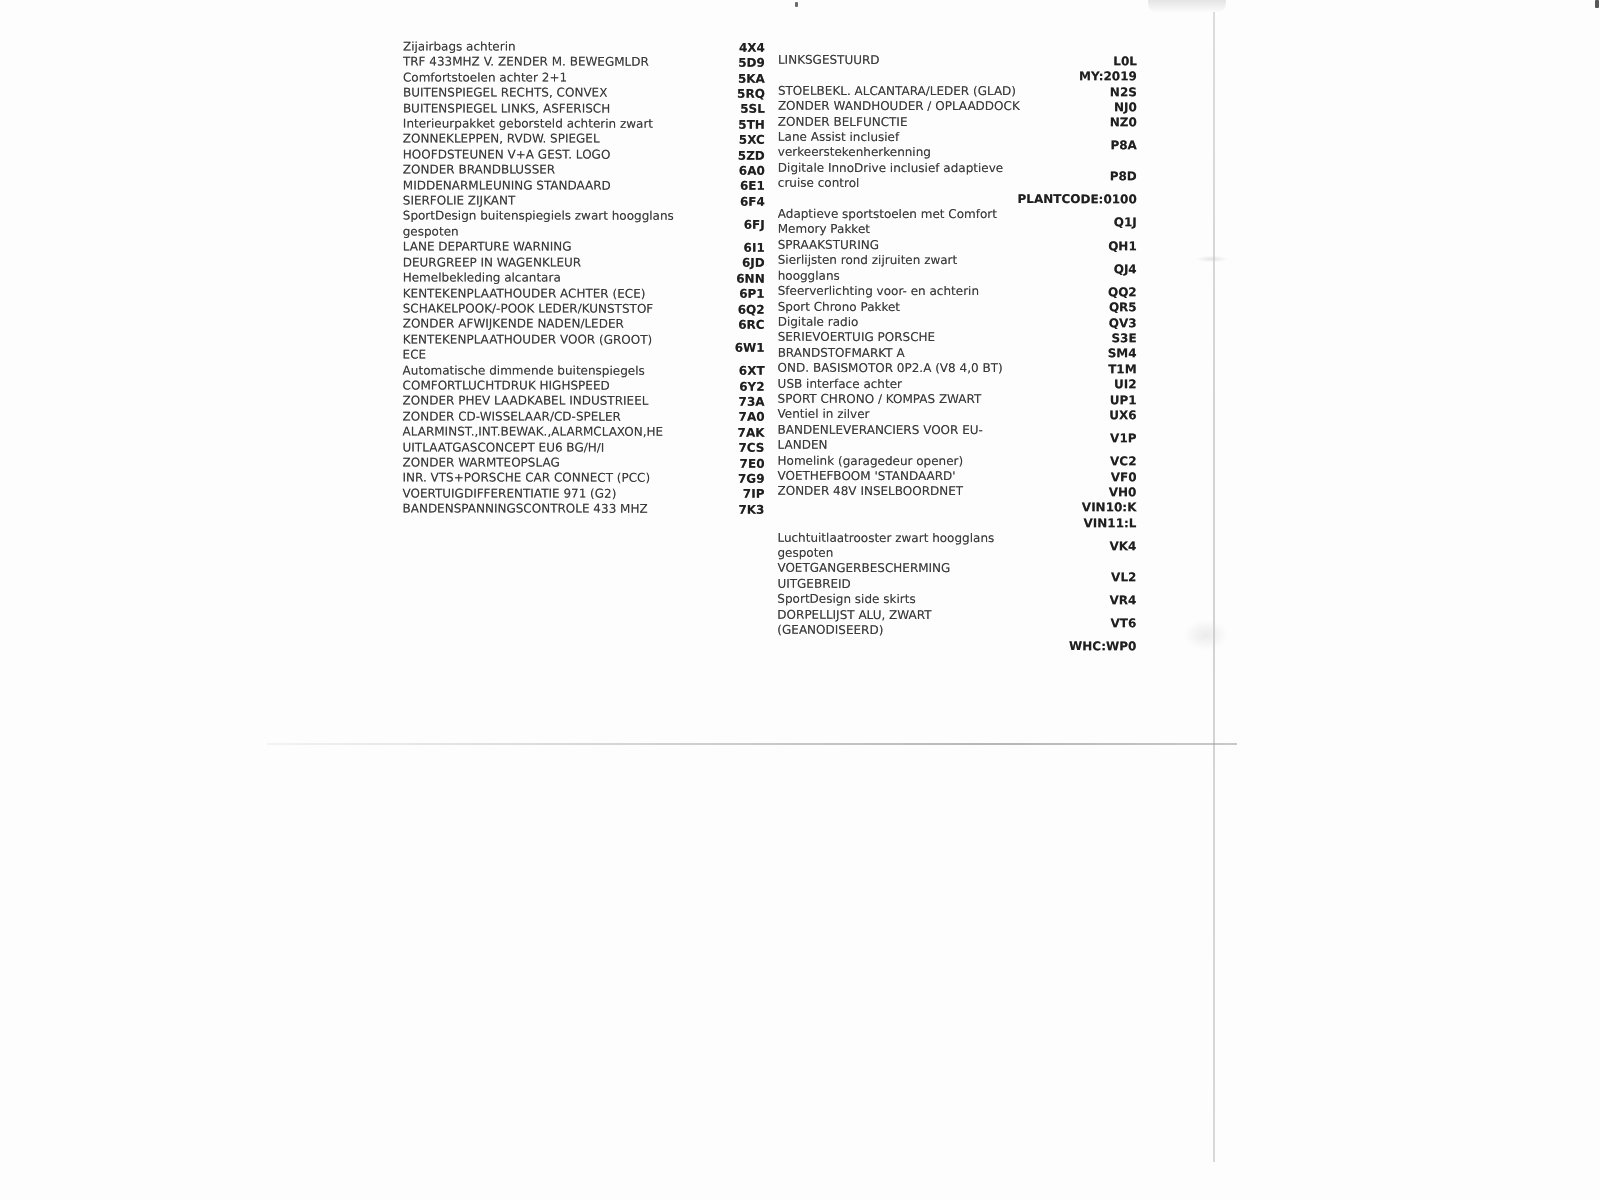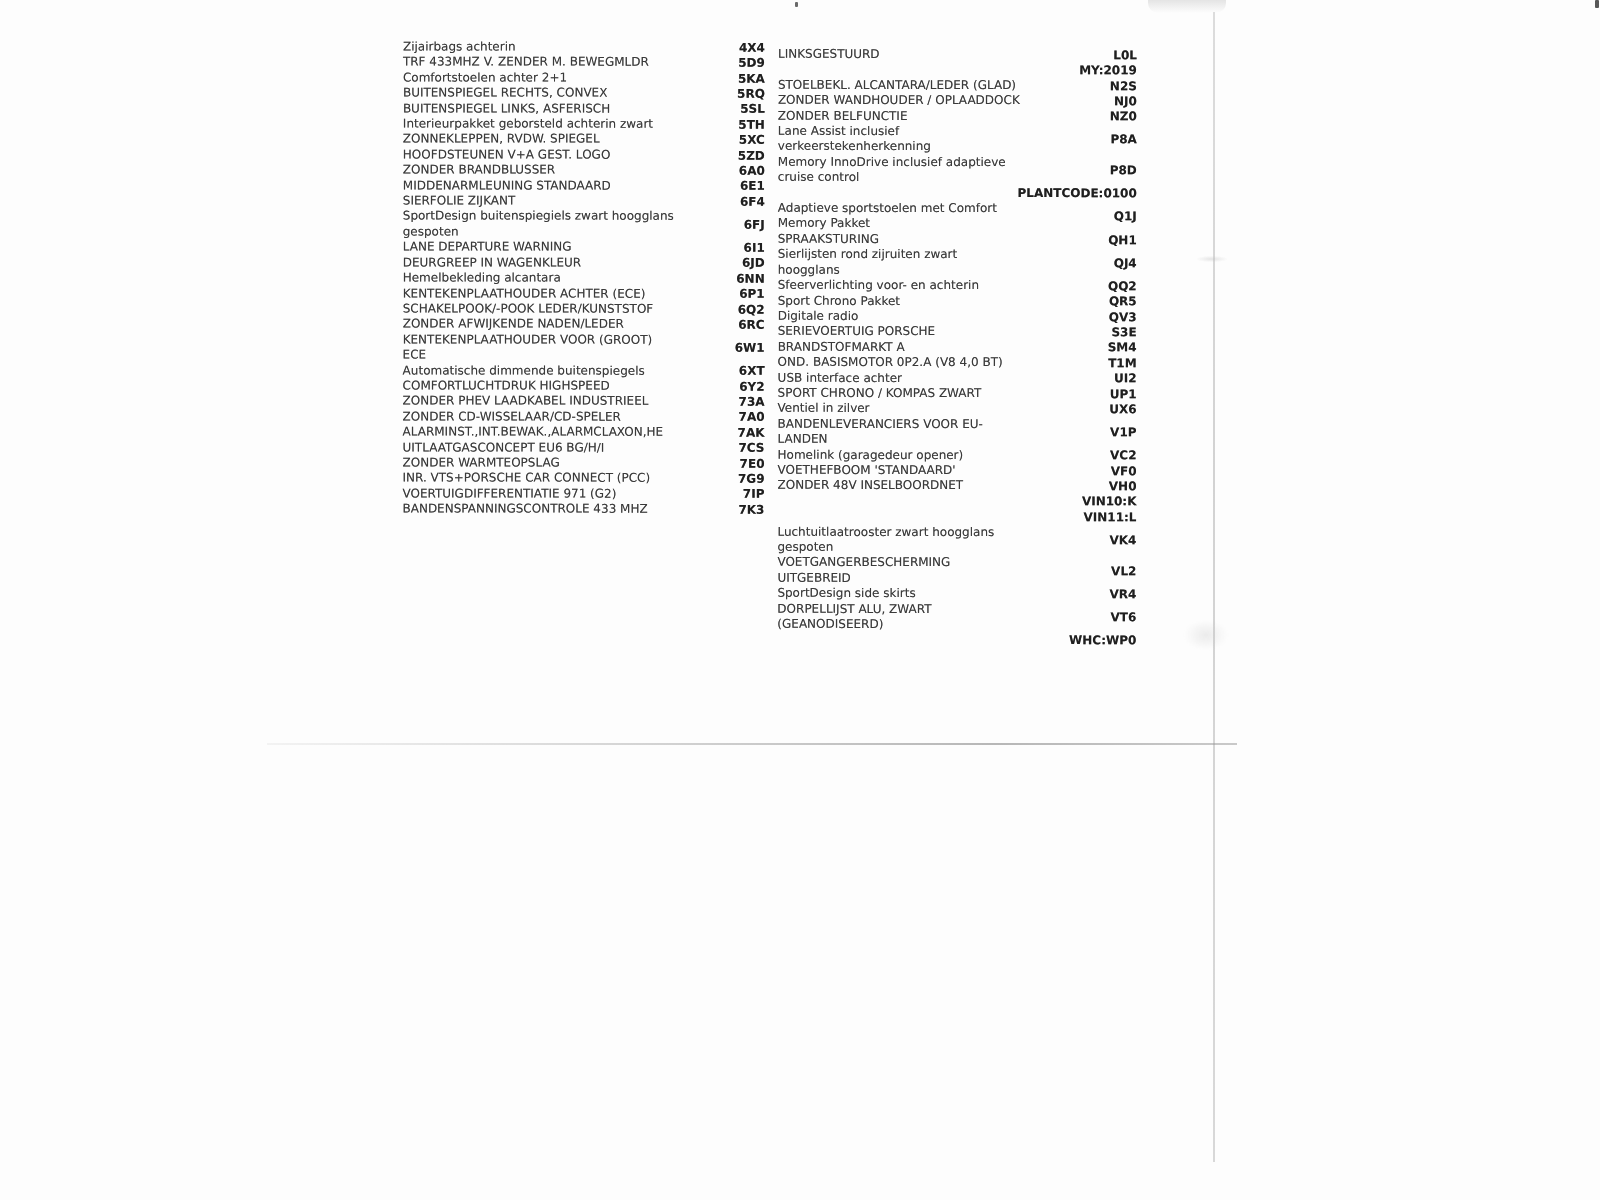--- a/index.html
+++ b/index.html
@@ -23,21 +23,21 @@
     transform: rotate(0.06deg);
     transform-origin: 0 0;
     --lh: 15.42px;
   }
   .col {
     position: absolute;
     display: flex;
     flex-direction: column;
   }
   .col-left  { left: 403px; top: 39px; width: 362px; }
-  .col-right { left: 778px; top: 46px; width: 359px; }
+  .col-right { left: 778px; top: 52px; width: 359px; }
   .entry {
     display: flex;
     align-items: center;
   }
   .desc { flex: 0 1 auto; min-width: 0; }
   .line {
     height: var(--lh);
     line-height: var(--lh);
     font-size: 12px;
     color: #3a3a3a;
@@ -323,21 +323,21 @@
         </div>
         <div class="entry">
           <div class="desc">
             <div class="line">Lane Assist inclusief</div>
             <div class="line">verkeerstekenherkenning</div>
           </div>
           <div class="code">P8A</div>
         </div>
         <div class="entry">
           <div class="desc">
-            <div class="line">Memory InnoDrive inclusief adaptieve</div>
+            <div class="line">Digitale InnoDrive inclusief adaptieve</div>
             <div class="line">cruise control</div>
           </div>
           <div class="code">P8D</div>
         </div>
         <div class="entry">
           <div class="desc">
             <div class="line"></div>
           </div>
           <div class="code">PLANTCODE:0100</div>
         </div>

